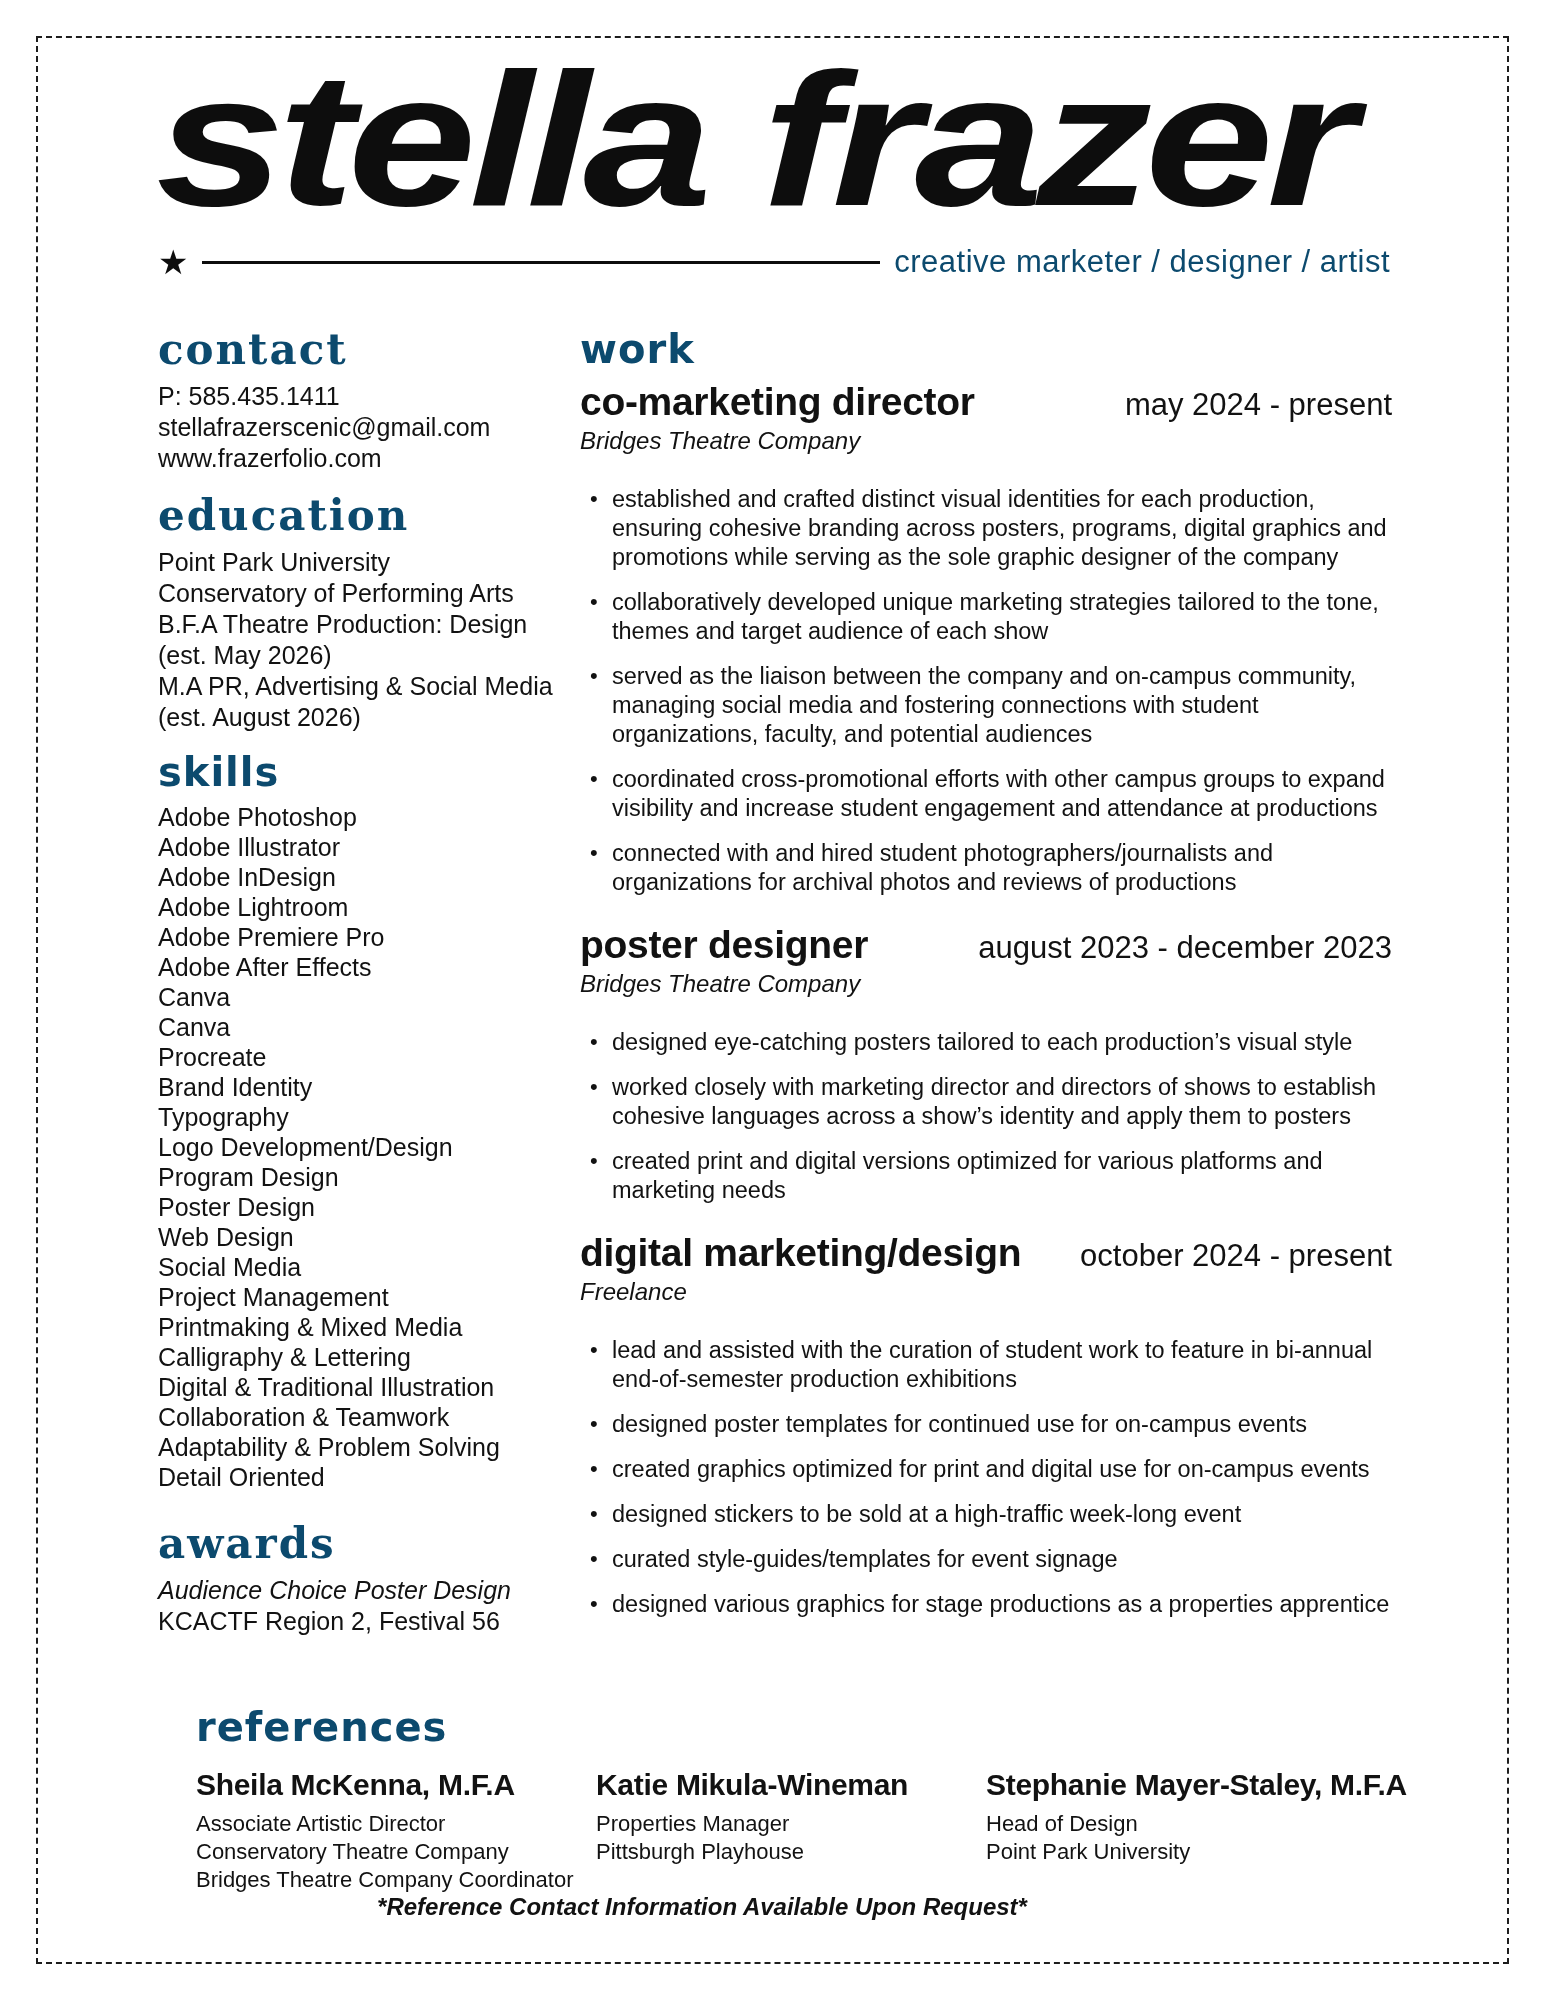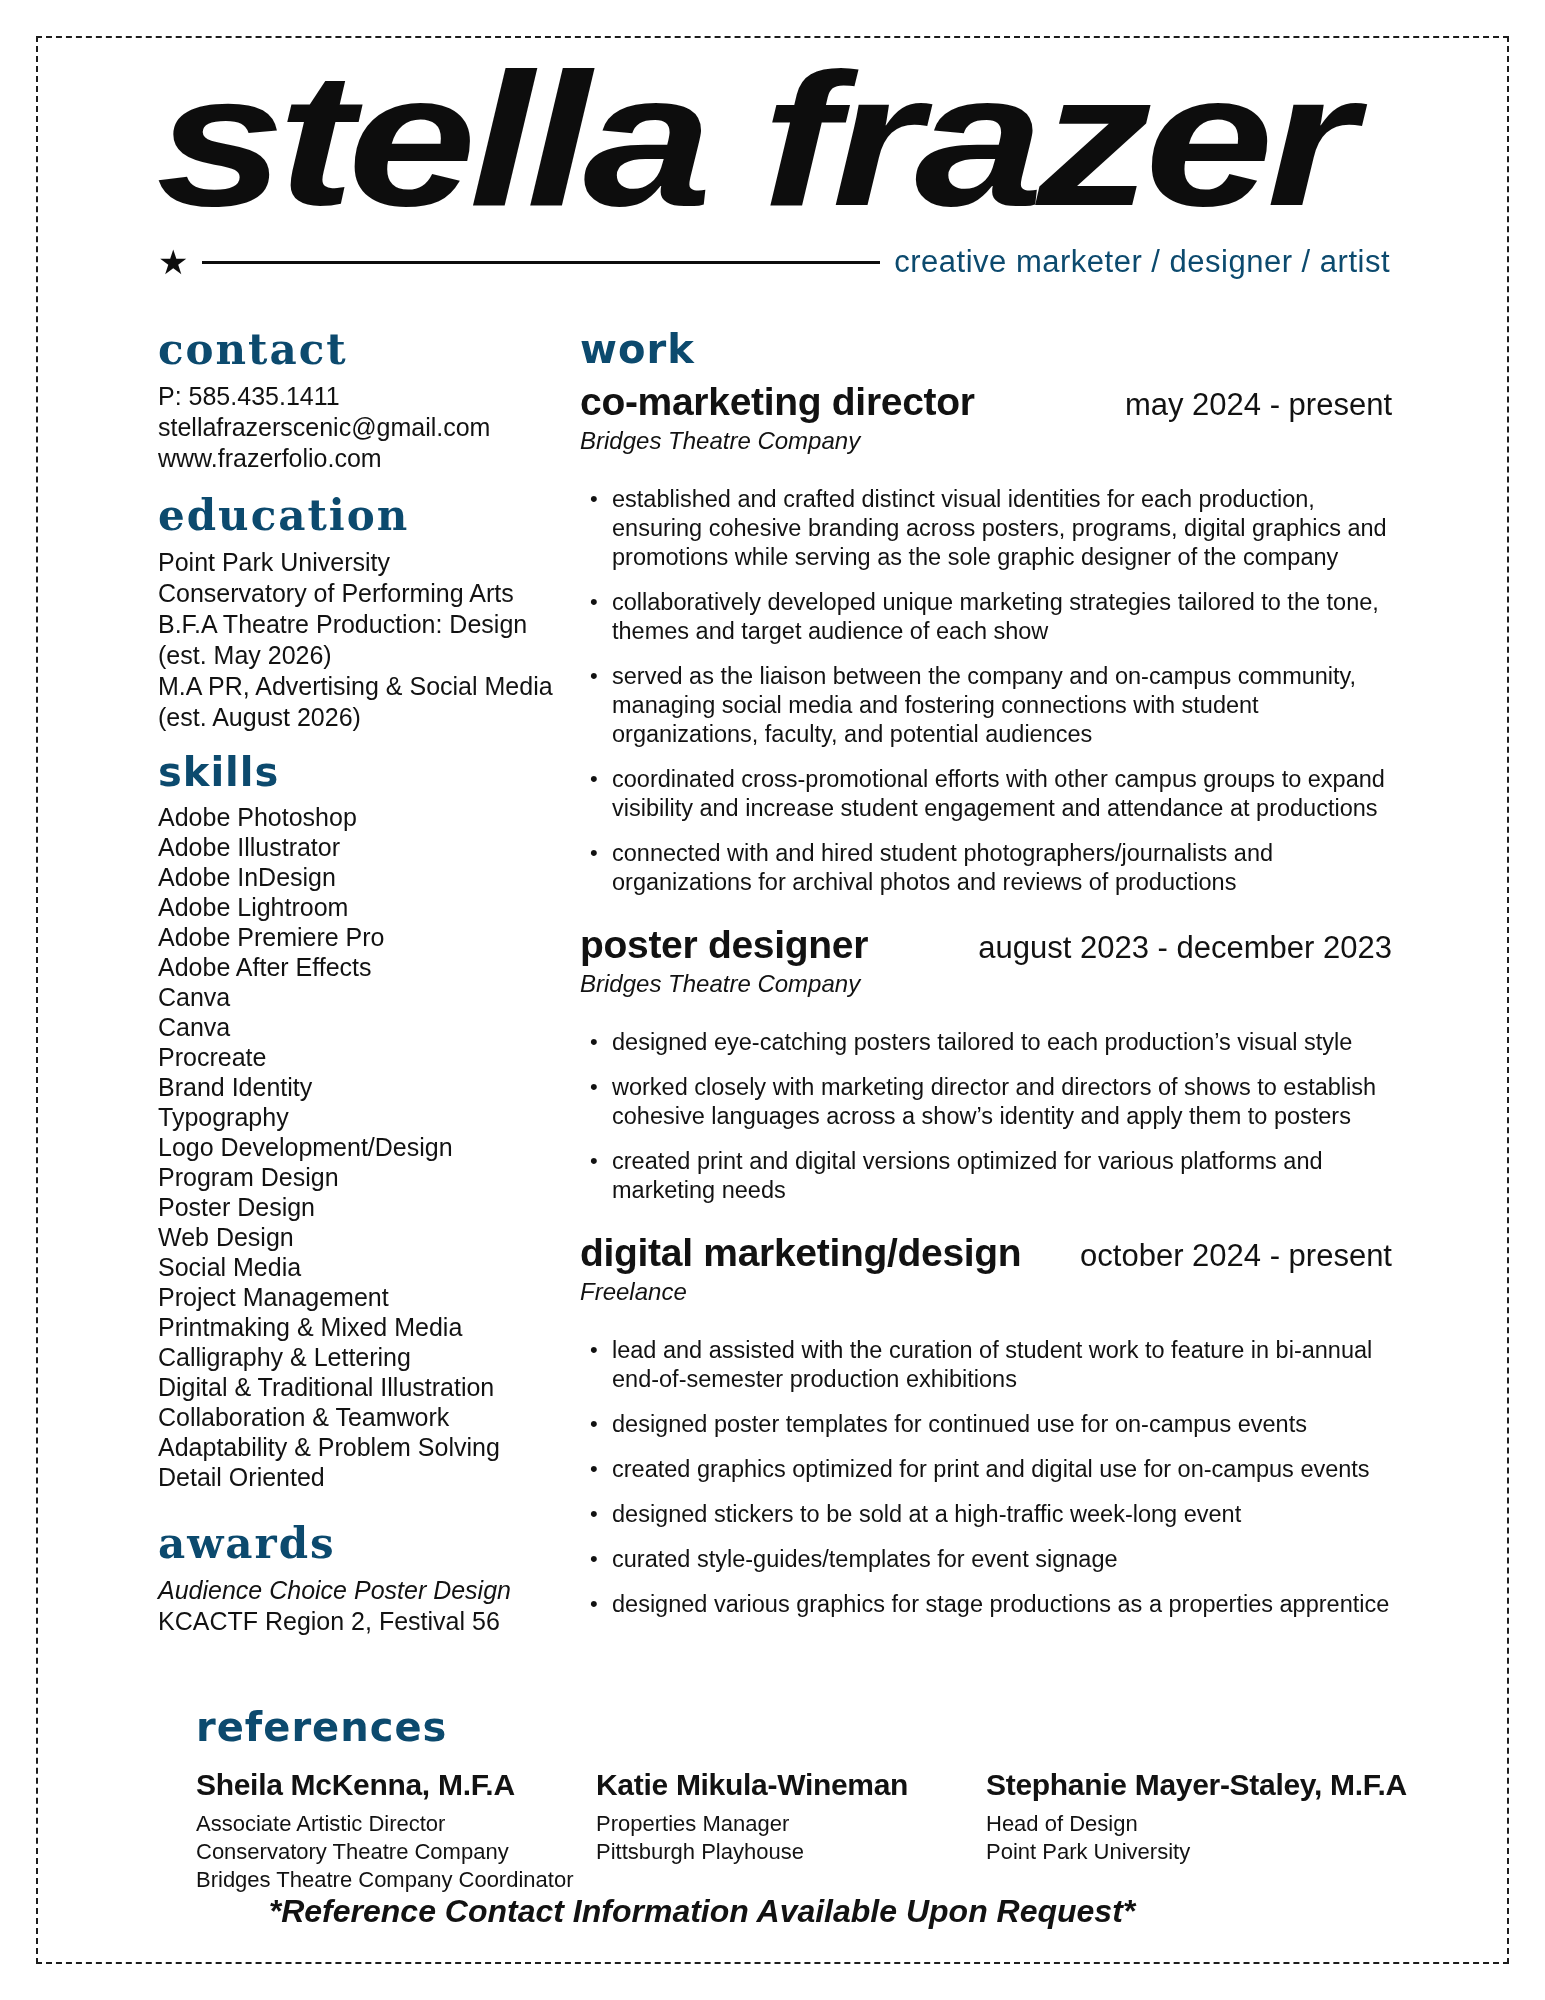--- a/index.html
+++ b/index.html
@@ -156,21 +156,21 @@
   .ref-line {
     font-size: 22px;
     line-height: 28px;
   }
 
   
   .footer-note {
     position: absolute;
     left: 0; top: 1893px; width: 1404px;
     text-align: center;
-    font-size: 32px;
+    font-size: 24px;
     font-style: italic;
     font-weight: 700;
   }
 </style>
 </head>
 <body>
 
 <div class="page">
   <div class="border-frame"></div>
 

